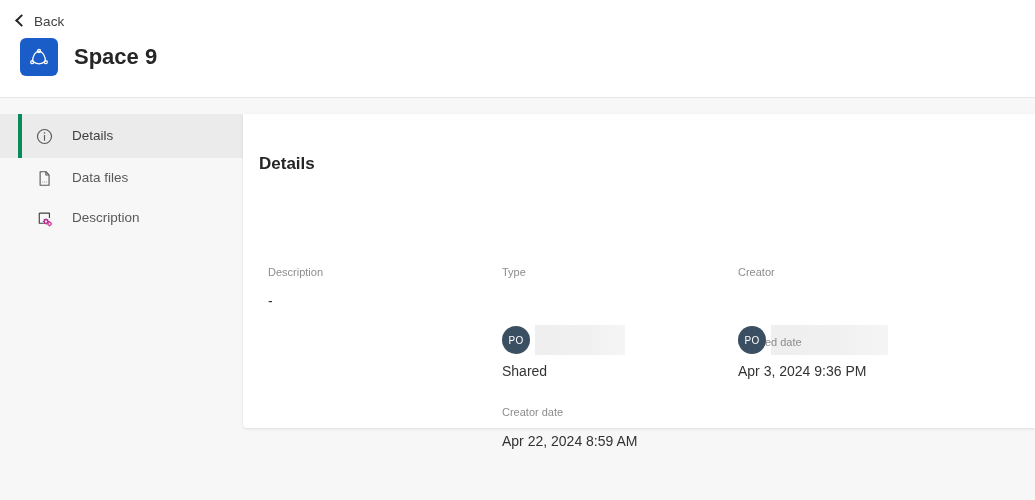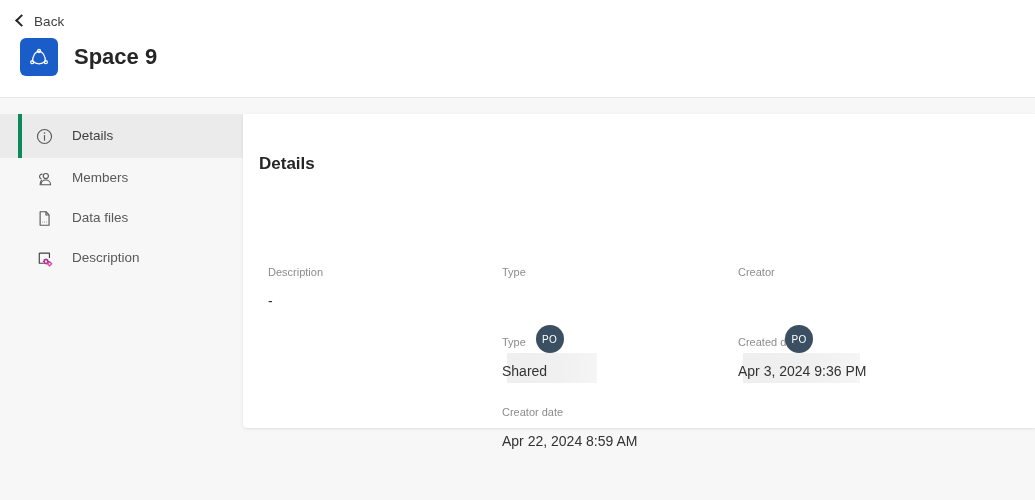--- a/index.html
+++ b/index.html
@@ -150,21 +150,20 @@
   .col-right { left: 495px; }
   .row-2-label { top: 153px; }
   .row-2-value { top: 180px; }
   .row-3-label { top: 223px; }
   .row-3-value { top: 250px; }
 
   .person {
     position: absolute;
     display: flex;
     align-items: center;
-    flex-direction: column;
   }
   .person.owner   { left: 259px; top: 211px; }
   .person.creator { left: 495px; top: 211px; }
   .avatar {
     width: 28px; height: 28px;
     border-radius: 50%;
     background: #3b4f63;
     color: #ffffff;
     font-size: 10px;
     letter-spacing: .3px;
@@ -213,31 +212,20 @@
       <svg width="19" height="19" viewBox="0 0 20 20" fill="none" stroke="#595959" stroke-width="1.2">
         <circle cx="10" cy="10" r="7.4"></circle>
         <line x1="10" y1="9" x2="10" y2="14" stroke-linecap="round"></line>
         <circle cx="10" cy="6.3" r="0.85" fill="#595959" stroke="none"></circle>
       </svg>
     </span>
     <span class="nav-label">Details</span>
   </div>
 
 
-  <div class="nav-item">
-    <span class="nav-icon">
-      <svg width="19" height="19" viewBox="0 0 20 20" fill="none" stroke="#595959" stroke-width="1.2" stroke-linejoin="round">
-        <circle cx="11.4" cy="7.4" r="2.7"></circle>
-        <path d="M6.4 16.6 C6.4 13.6 8.6 11.6 11.4 11.6 C14.2 11.6 16.4 13.6 16.4 16.6 Z"></path>
-        <path d="M7.4 5.4 C5.9 5.4 4.8 6.5 4.8 7.9 C4.8 9.0 5.4 9.8 6.3 10.2" stroke-linecap="round"></path>
-        <path d="M5.4 16.6 C5.4 13.9 5.9 12.6 7.0 11.8" stroke-linecap="round"></path>
-      </svg>
-    </span>
-    <span class="nav-label">Members</span>
-  </div>
 
   <div class="nav-item">
     <span class="nav-icon">
       <svg width="19" height="19" viewBox="0 0 20 20" fill="none" stroke="#595959" stroke-width="1.2" stroke-linejoin="round">
         <path d="M5.4 2.9 H11.6 L14.8 6.2 V17.1 H5.4 Z"></path>
         <path d="M11.5 3.0 V6.3 H14.7"></path>
         <circle cx="8.2" cy="13.6" r="0.5" fill="#595959" stroke="none"></circle>
         <circle cx="10.1" cy="13.6" r="0.5" fill="#595959" stroke="none"></circle>
         <circle cx="12.0" cy="13.6" r="0.5" fill="#595959" stroke="none"></circle>
       </svg>

